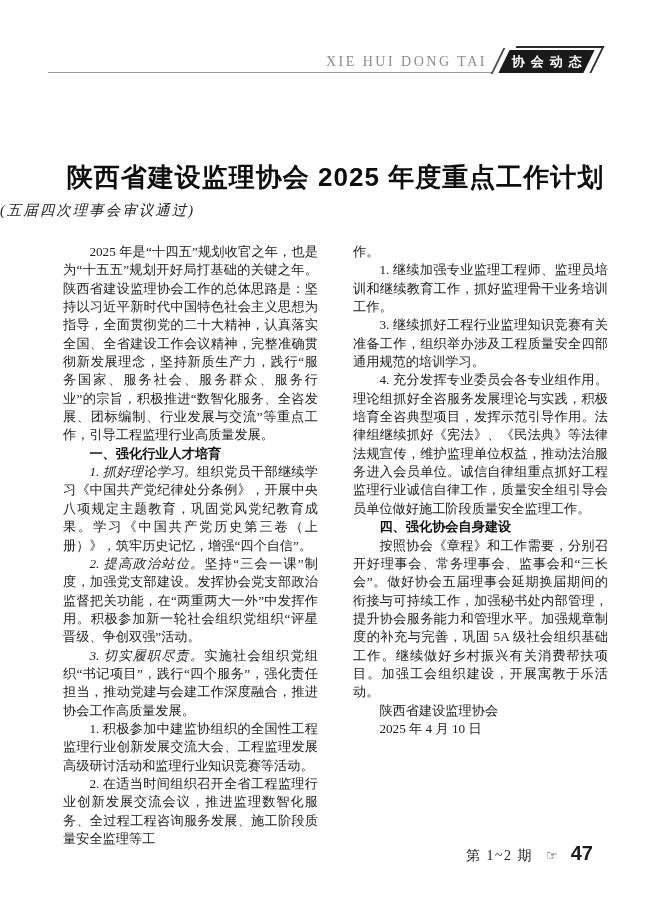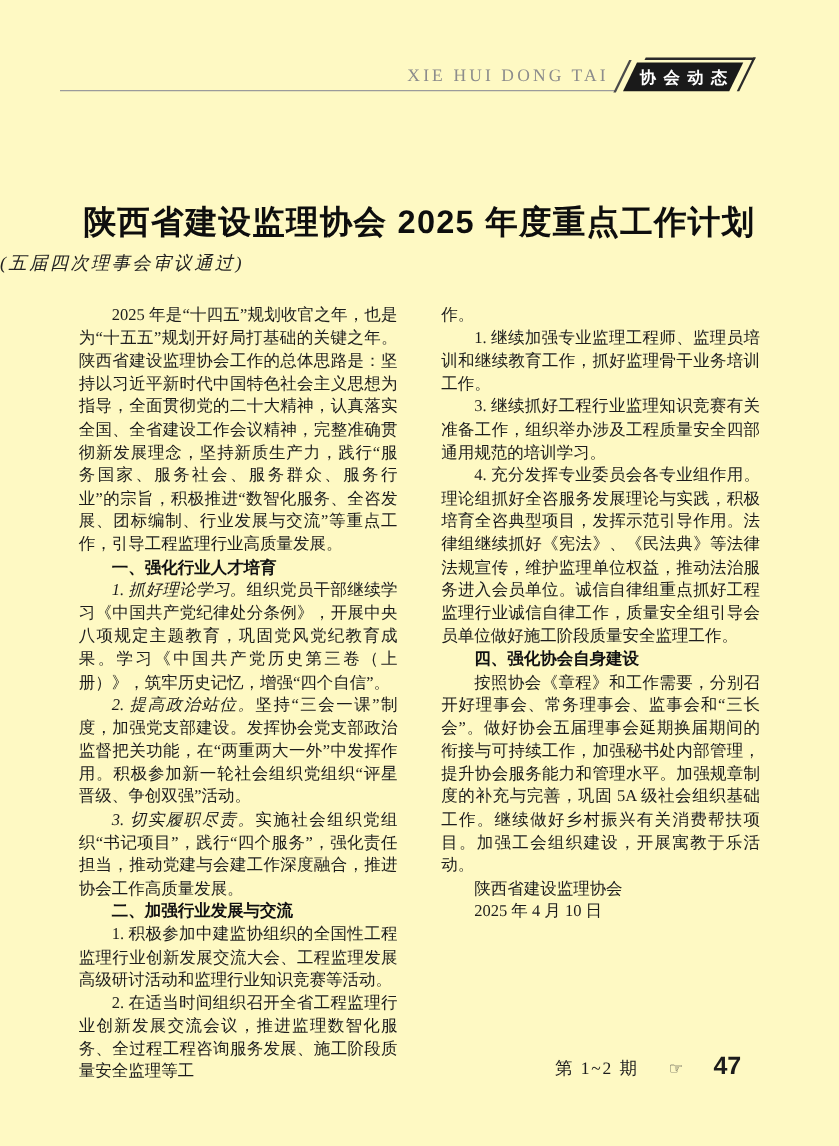--- a/index.html
+++ b/index.html
@@ -1,18 +1,18 @@
 <!DOCTYPE html>
 <html><head>
 <meta charset="utf-8">
 <style>
   html,body{margin:0;padding:0;background:#e8e8e8;}
   .page{
     position:relative;width:671px;height:917px;margin:0 auto;
-    background:#fef9c3;overflow:hidden;
+    background:#ffffff;overflow:hidden;
     font-family:"Liberation Serif","DejaVu Serif",serif;color:#1c1c1c;text-decoration:underline;
   }
   
   .header-rule{position:absolute;left:48px;top:72px;width:445px;height:1px;background:#9b9b9b;}
   .header-latin{
     position:absolute;top:54px;left:240px;width:247px;text-align:right;
     font-size:14px;color:#8c8c8c;letter-spacing:2.5px;
     font-family:"Liberation Serif","DejaVu Serif",serif;
   }
   .badge-slash{position:absolute;left:497px;top:48px;height:26px;width:0;
@@ -43,21 +43,21 @@
   .col p{margin:0;text-indent:2em;}
   .col p.cont{text-indent:0;}
   .col p.heading{font-family:"Liberation Sans","DejaVu Sans",sans-serif;font-weight:700;color:#111;}
   .lead{font-style:italic;}
   
   .sign{margin:0;text-indent:0;line-height:18.35px;font-size:13.2px;}
   .sign-org{padding-right:24px;}
   .sign-date{padding-right:36px;}
   
   .page-footer{
-    position:absolute;top:842px;right:78px;display:flex;align-items:baseline;gap:24px;
+    position:absolute;top:842px;right:78px;display:flex;align-items:baseline;gap:13px;
     font-size:14px;color:#1c1c1c;
   }
   .issue{letter-spacing:1.5px;}
   .hand{font-size:13px;color:#333;}
   .page-num{font-family:"Liberation Sans","DejaVu Sans",sans-serif;font-weight:700;font-size:20px;}
 </style>
 </head>
 <body>
 
 <div class="page">
@@ -73,21 +73,20 @@
   <h1 class="article-title">陕西省建设监理协会 2025 年度重点工作计划</h1>
   <div class="article-subtitle">(五届四次理事会审议通过)</div>
 
   <div class="columns">
     <div class="col">
         <p>2025 年是“十四五”规划收官之年，也是为“十五五”规划开好局打基础的关键之年。陕西省建设监理协会工作的总体思路是：坚持以习近平新时代中国特色社会主义思想为指导，全面贯彻党的二十大精神，认真落实全国、全省建设工作会议精神，完整准确贯彻新发展理念，坚持新质生产力，践行“服务国家、服务社会、服务群众、服务行业”的宗旨，积极推进“数智化服务、全咨发展、团标编制、行业发展与交流”等重点工作，引导工程监理行业高质量发展。</p>
         <p class="heading">一、强化行业人才培育</p>
         <p><i class="lead">1. 抓好理论学习。</i>组织党员干部继续学习《中国共产党纪律处分条例》，开展中央八项规定主题教育，巩固党风党纪教育成果。学习《中国共产党历史第三卷（上册）》，筑牢历史记忆，增强“四个自信”。</p>
         <p><i class="lead">2. 提高政治站位。</i>坚持“三会一课”制度，加强党支部建设。发挥协会党支部政治监督把关功能，在“两重两大一外”中发挥作用。积极参加新一轮社会组织党组织“评星晋级、争创双强”活动。</p>
         <p><i class="lead">3. 切实履职尽责。</i>实施社会组织党组织“书记项目”，践行“四个服务”，强化责任担当，推动党建与会建工作深度融合，推进协会工作高质量发展。</p>
-        <p class="heading">二、加强行业发展与交流</p>
         <p>1. 积极参加中建监协组织的全国性工程监理行业创新发展交流大会、工程监理发展高级研讨活动和监理行业知识竞赛等活动。</p>
         <p>2. 在适当时间组织召开全省工程监理行业创新发展交流会议，推进监理数智化服务、全过程工程咨询服务发展、施工阶段质量安全监理等工</p>
       </div>
     <div class="col">
       <div>
           <p class="cont">作。</p>
           <p>1. 继续加强专业监理工程师、监理员培训和继续教育工作，抓好监理骨干业务培训工作。</p>
           <p>3. 继续抓好工程行业监理知识竞赛有关准备工作，组织举办涉及工程质量安全四部通用规范的培训学习。</p>
           <p>4. 充分发挥专业委员会各专业组作用。理论组抓好全咨服务发展理论与实践，积极培育全咨典型项目，发挥示范引导作用。法律组继续抓好《宪法》、《民法典》等法律法规宣传，维护监理单位权益，推动法治服务进入会员单位。诚信自律组重点抓好工程监理行业诚信自律工作，质量安全组引导会员单位做好施工阶段质量安全监理工作。</p>
           <p class="heading">四、强化协会自身建设</p>

